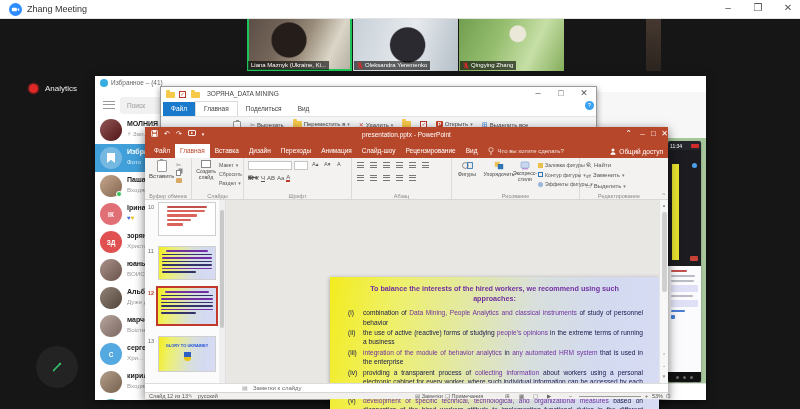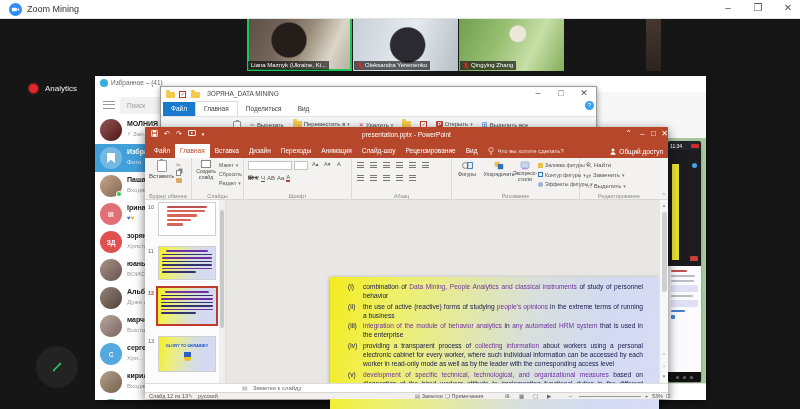--- a/index.html
+++ b/index.html
@@ -147,21 +147,21 @@
 
 <div id="stage">
 
   <div class="zoom-titlebar">
     <span class="zoom-appicon">
       <svg width="9" height="9" viewBox="0 0 10 10">
           <rect x="1" y="3" width="5.5" height="4" rx="1" fill="#fff"></rect>
           <path d="M7 4.6l2-1.3v3.4L7 5.4z" fill="#fff"></path>
         </svg>
     </span>
-    <span class="zoom-title">Zoom Mining</span>
+    <span class="zoom-title">Zhang Meeting</span>
     <span class="winctl" style="left:716px;">–</span>
     <span class="winctl" style="left:746px;">❐</span>
     <span class="winctl" style="left:776px;">✕</span>
   </div>
 
   <div id="video-strip">
       <div class="vtile t0 speaking" style="left:247px;width:105px;">
         <div class="vname">
           <span>Liana Maznyk (Ukraine, Ki...</span>
         </div>
@@ -590,20 +590,21 @@
             <div class="th-line" style="background:#33336a;width:60%;"></div>
           </div>
           <span class="th-num" style="top:138px;">13</span>
           <div class="th-box grad" style="top:136px;height:36px;">
             <div style="text-align:center;margin-top:5px;font-size:5px;font-weight:bold;color:#1f4fd8;transform:scale(.8);white-space:nowrap;">GLORY TO UKRAINE!!</div>
             <div style="width:7px;height:9px;margin:4px auto 0;background:linear-gradient(#2d5fc4 50%,#e8c219 50%);border-radius:0 0 3px 3px;"></div>
           </div>
         </div>
 
       <div class="slide grad">
+        <div class="slide-title">To balance the interests of the hired workers, we recommend using such approaches:</div>
         <div class="slide-list" id="slide-list">
             <div class="s-item"><span class="s-pre">(i)</span><span class="">combination of </span><span class="hl">Data Mining, People Analytics and classical instruments</span><span class=""> of study of personnel behavior</span></div>
             <div class="s-item"><span class="s-pre">(ii)</span><span class="">the use of active (reactive) forms of studying </span><span class="hl">people's opinions</span><span class=""> in the extreme terms of running a business</span></div>
             <div class="s-item"><span class="s-pre">(iii)</span><span class="hl">integration of the module of behavior analytics</span><span class=""> in </span><span class="hl">any automated HRM system</span><span class=""> that is used in the enterprise</span></div>
             <div class="s-item"><span class="s-pre">(iv)</span><span class="">providing a transparent process of </span><span class="hl">collecting information</span><span class=""> about workers using a personal electronic cabinet for every worker, where such individual information can be accessed by each worker in read-only mode as well as by the leader with the corresponding access level</span></div>
             <div class="s-item"><span class="s-pre">(v)</span><span class="hl">development of specific technical, technological, and organizational measures</span><span class=""> based on diagnostics of the hired workers attitude to implementing functional duties in the different formats of labor organization.</span></div>
           </div>
 
       </div>
 

